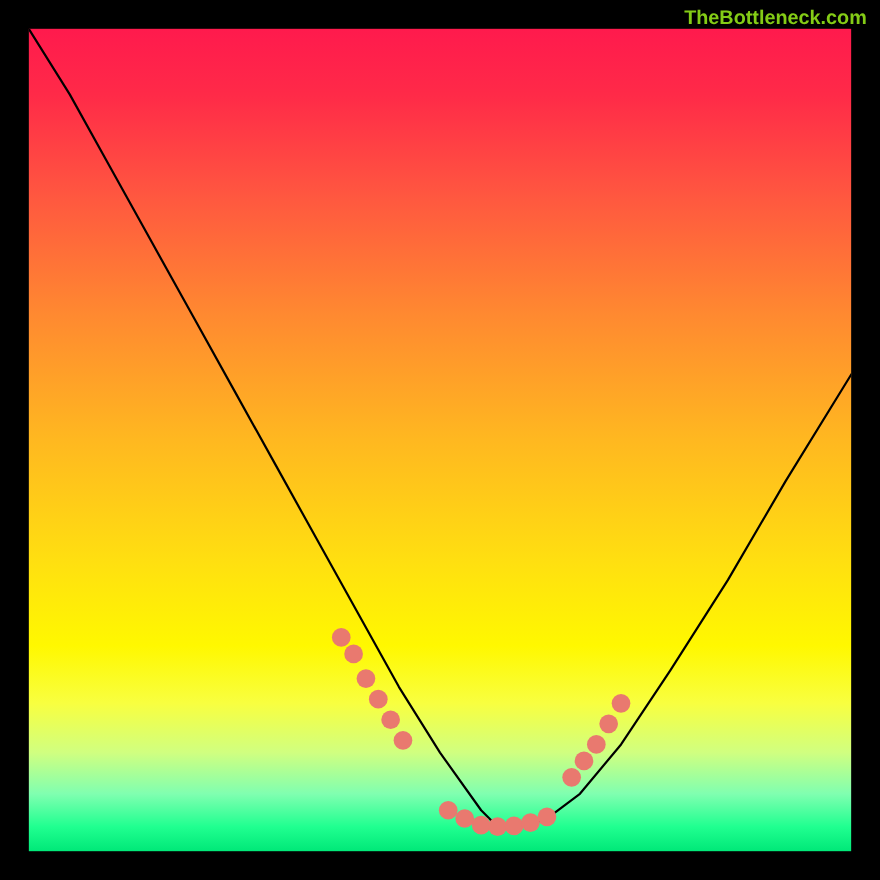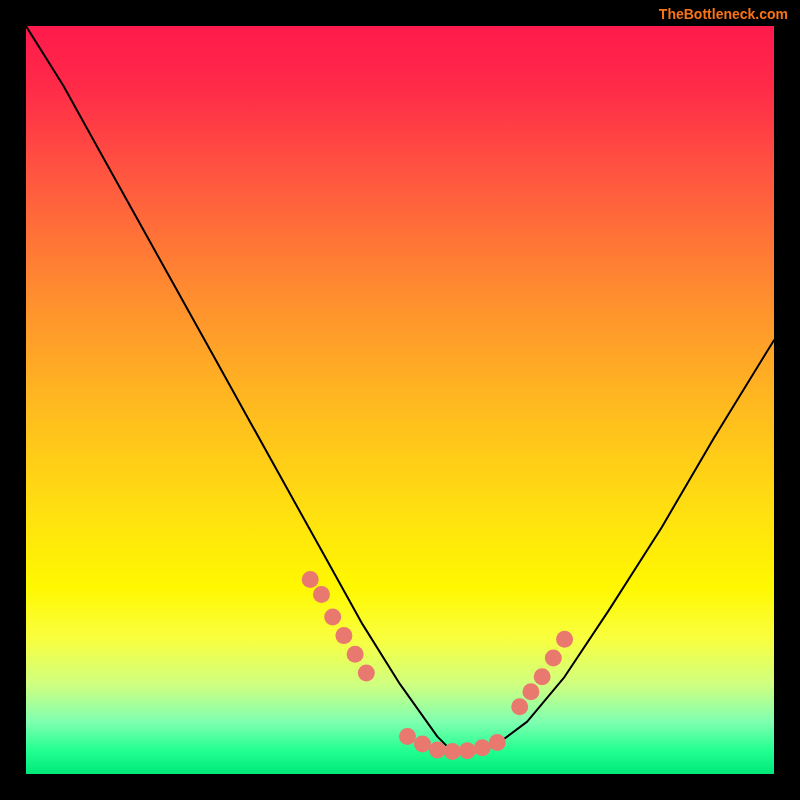--- a/index.html
+++ b/index.html
@@ -8,22 +8,22 @@
     height: 800px;
     background: #000000;
     position: relative;
     overflow: hidden;
     font-family: Arial, sans-serif;
   }
   .watermark {
     position: absolute;
     top: 6px;
     right: 12px;
-    color: #f97316;
-    font-size: 14px;
+    color: #84cc16;
+    font-size: 18px;
     font-weight: bold;
     z-index: 10;
   }
   .plot-area {
     position: absolute;
     left: 26px;
     top: 26px;
     width: 748px;
     height: 748px;
     overflow: hidden;

